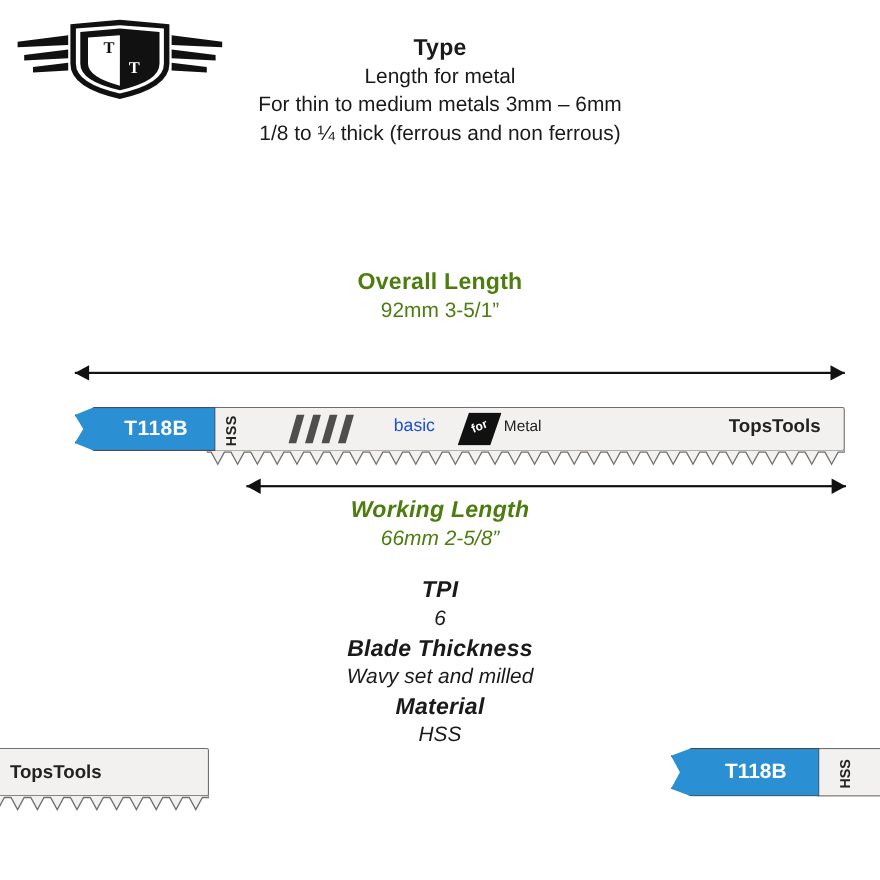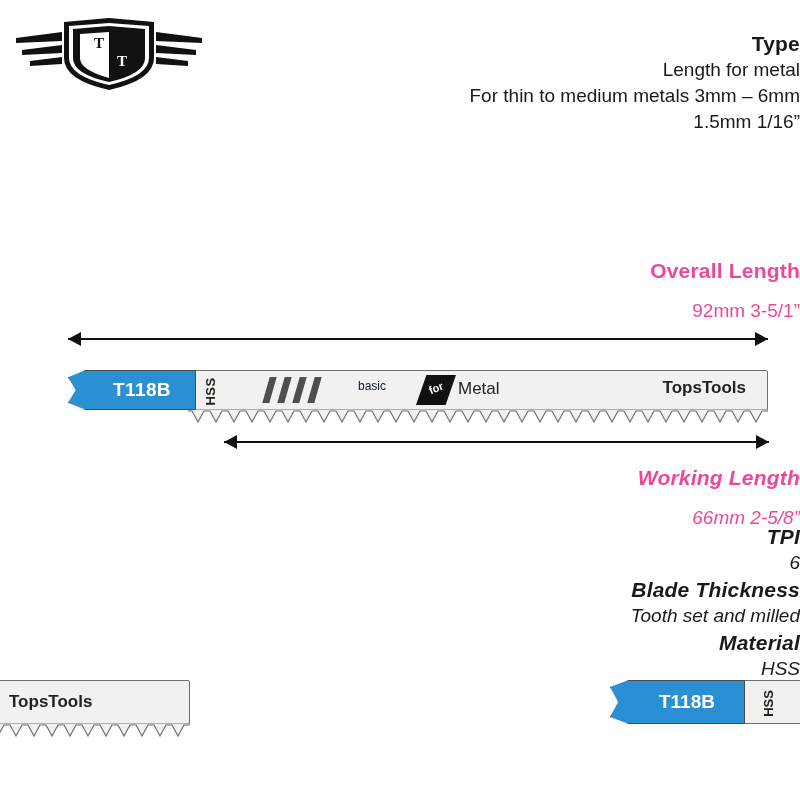--- a/index.html
+++ b/index.html
@@ -23,35 +23,34 @@
     top: 14px;
     width: 190px;
     height: 78px;
   }
 
   
   .spec-block {
     position: absolute;
     left: 0;
     width: 800px;
-    text-align: right;
+    text-align: center;
   }
   .spec-title {
     font-size: 21px;
     font-weight: bold;
     line-height: 27px;
     letter-spacing: 0.2px;
   }
   .spec-value {
     font-size: 19px;
     line-height: 26px;
   }
   .spec-title.red, .spec-value.red {
-    color: #ec4899;
-    margin-top: 14px;
+    color: #4d7c0f;
   }
 
   #top-specs { top: 30px; }
   #length-specs { top: 243px; }
   #bottom-specs { top: 523px; font-style: italic; }
 
   
   .arrow-row {
     position: absolute;
     height: 14px;
@@ -164,22 +163,22 @@
     top: 0;
     width: 7px;
     height: 26px;
     background: #4e4e4e;
     transform: skewX(-16deg);
   }
   .brand-basic {
     position: absolute;
     left: 290px;
     top: 9px;
-    font-size: 12px;
-    color: #0f172a;
+    font-size: 16px;
+    color: #1d4ed8;
   }
   .brand-forlabel {
     position: absolute;
     left: 348px;
     top: 5px;
     width: 40px;
     height: 30px;
   }
   .brand-forlabel .blk {
     position: absolute;
@@ -198,21 +197,21 @@
     text-align: center;
     font-size: 11px;
     font-weight: bold;
     color: #ffffff;
     transform: rotate(-22deg);
   }
   .brand-metal {
     position: absolute;
     left: 390px;
     top: 9px;
-    font-size: 17px;
+    font-size: 14px;
     color: #222;
   }
   .brand-tops {
     position: absolute;
     right: 22px;
     top: 8px;
     font-size: 17px;
     font-weight: bold;
     color: #222;
   }
@@ -335,21 +334,21 @@
       <path d="M142 31 L182 36 L182 41 L142 39 Z"></path>
       <path d="M142 43 L174 47 L174 52 L142 50 Z"></path>
     </g>
   </svg>
 </div>
 
 <div class="spec-block" id="top-specs">
   <div class="spec-title">Type</div>
   <div class="spec-value">Length for metal</div>
   <div class="spec-value">For thin to medium metals 3mm – 6mm</div>
-  <div class="spec-value">1.5mm 1/16”</div>
+  <div class="spec-value">1/8 to ¼ thick (ferrous and non ferrous)</div>
 </div>
 
 <div class="spec-block" id="length-specs">
   <div class="spec-title red">Overall Length</div>
   <div class="spec-value red">92mm 3-5/1”</div>
 </div>
 
 <div class="arrow-row" id="overall-arrow">
   <div class="arrow-line"></div>
   <div class="arrow-head left"></div>
@@ -406,21 +405,21 @@
 
 <div class="spec-block" id="working-length-block">
   <div class="spec-title red">Working Length</div>
   <div class="spec-value red">66mm 2-5/8”</div>
 </div>
 
 <div class="spec-block" id="bottom-specs">
   <div class="spec-title">TPI</div>
   <div class="spec-value">6</div>
   <div class="spec-title">Blade Thickness</div>
-  <div class="spec-value">Tooth set and milled</div>
+  <div class="spec-value">Wavy set and milled</div>
   <div class="spec-title">Material</div>
   <div class="spec-value">HSS</div>
 </div>
 
 <div class="corner-blade-left">
   <div class="cbl-body">
     <div class="lbl">TopsTools</div>
   </div>
   <div class="cbl-teeth">
     <svg viewBox="0 0 200 16" width="200" height="16" preserveAspectRatio="none" aria-hidden="true">

